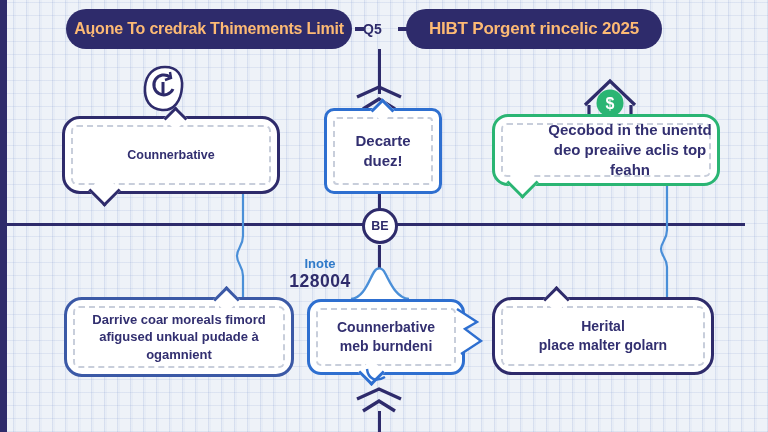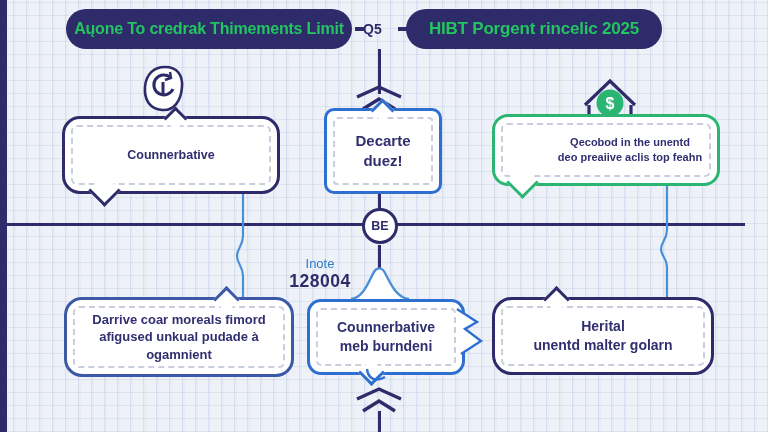--- a/index.html
+++ b/index.html
@@ -8,21 +8,21 @@
     font-family:"Liberation Sans",sans-serif;
     background-color:#eef2f8;
     background-image:
       repeating-linear-gradient(0deg, rgba(115,140,200,0.14) 0 1px, transparent 1px 13px),
       repeating-linear-gradient(90deg, rgba(115,140,200,0.14) 0 1px, transparent 1px 13px),
       repeating-linear-gradient(90deg, rgba(120,150,210,0.06) 0 3px, transparent 3px 13px);
   }
   .edge-strip{position:absolute;left:0;top:0;width:7px;height:432px;background:#2e2b6b;}
   .banner{
     position:absolute;height:40px;background:#2e2b6b;border-radius:21px;
-    color:#22c55e;font-weight:bold;display:flex;align-items:center;justify-content:center;
+    color:#fdba74;font-weight:bold;display:flex;align-items:center;justify-content:center;
     letter-spacing:-0.2px;z-index:3;
   }
   .banner-left{left:66px;top:9px;width:286px;font-size:16px;}
   .banner-right{left:406px;top:9px;width:256px;font-size:17px;}
   .conn-dash{position:absolute;top:27px;width:9px;height:4px;background:#2e2b6b;z-index:3;}
   .q5{position:absolute;left:363px;top:21px;width:36px;
       font-size:14px;font-weight:bold;color:#2e2b6b;z-index:3;}
   .vline{position:absolute;width:3px;background:#2e2b6b;z-index:1;}
   .hline{position:absolute;left:7px;top:223px;width:738px;height:3px;background:#2e2b6b;z-index:1;}
   .bubble{
@@ -42,21 +42,21 @@
   .navy-b{border-color:#2e2b6b;}
   .blue-b{border-color:#2e6fd0;}
   .dblue-b{border-color:#3b59a6;}
   .green-b{border-color:#2ab573;}
   .node{
     position:absolute;left:362px;top:208px;width:30px;height:30px;background:#fff;
     border:3.5px solid #2e2b6b;border-radius:50%;display:flex;align-items:center;
     justify-content:center;font-size:12.5px;font-weight:bold;color:#2e2b6b;z-index:5;
   }
   .stat{position:absolute;top:256px;text-align:center;z-index:2;}
-  .stat .slabel{font-size:13px;font-weight:normal;color:#2f7ac9;}
+  .stat .slabel{font-size:13px;font-weight:bold;color:#2f7ac9;}
   .stat .svalue{font-size:17.5px;font-weight:bold;color:#2e2b6b;letter-spacing:0.5px;}
   .icon-wrap{position:absolute;z-index:2;}
   svg{display:block;}
 </style>
 </head>
 <body>
 
 <div class="stage">
 
   <div class="edge-strip"></div>
@@ -141,21 +141,21 @@
     <div class="tail tail-up blue-b" style="left:47px;top:-9px;width:14px;height:14px;"></div>
     <div class="btxt" style="font-size:15px;">
       <div>Decarte</div>
       <div>duez!</div>
     </div>
   </div>
 
   <div class="bubble" style="left:492px;top:114px;width:222px;height:66px;border:3px solid #2ab573;border-radius:16px;">
     <div class="dashed"></div>
     <div class="tail tail-down green-b" style="left:16px;bottom:-11px;width:20px;height:20px;"></div>
-    <div class="btxt" style="font-size:11px;margin-left:48px;">
+    <div class="btxt" style="font-size:15px;margin-left:48px;">
       <div>Qecobod in the unentd</div>
       <div>deo preaiive aclis top feahn</div>
     </div>
   </div>
 
   <div class="icon-wrap" style="left:348px;top:264px;z-index:2;">
     <svg width="64" height="36" viewBox="0 0 64 36">
       <path d="M3 35 C16 34 21 16 26 8 C29 3 34 3 37 9 C42 18 48 34 61 35" fill="#ffffff" stroke="#4a8fd8" stroke-width="2.4"></path>
     </svg>
   </div>
@@ -187,17 +187,17 @@
     <svg width="30" height="18" viewBox="0 0 30 18">
       <path d="M5 1 C6 10 13 15 23 9" fill="none" stroke="#2e6fd0" stroke-width="2.4"></path>
     </svg>
   </div>
 
   <div class="bubble" style="left:492px;top:297px;width:216px;height:72px;border:3px solid #2e2b6b;border-radius:20px;">
     <div class="dashed"></div>
     <div class="tail tail-up navy-b" style="left:52px;top:-10px;width:16px;height:16px;"></div>
     <div class="btxt" style="font-size:14px;align-items:center;">
       <div>Herital</div>
-      <div>unentd malter golarn</div>
+      <div>place malter golarn</div>
     </div>
   </div>
 
 </div>
 
 </body></html>

